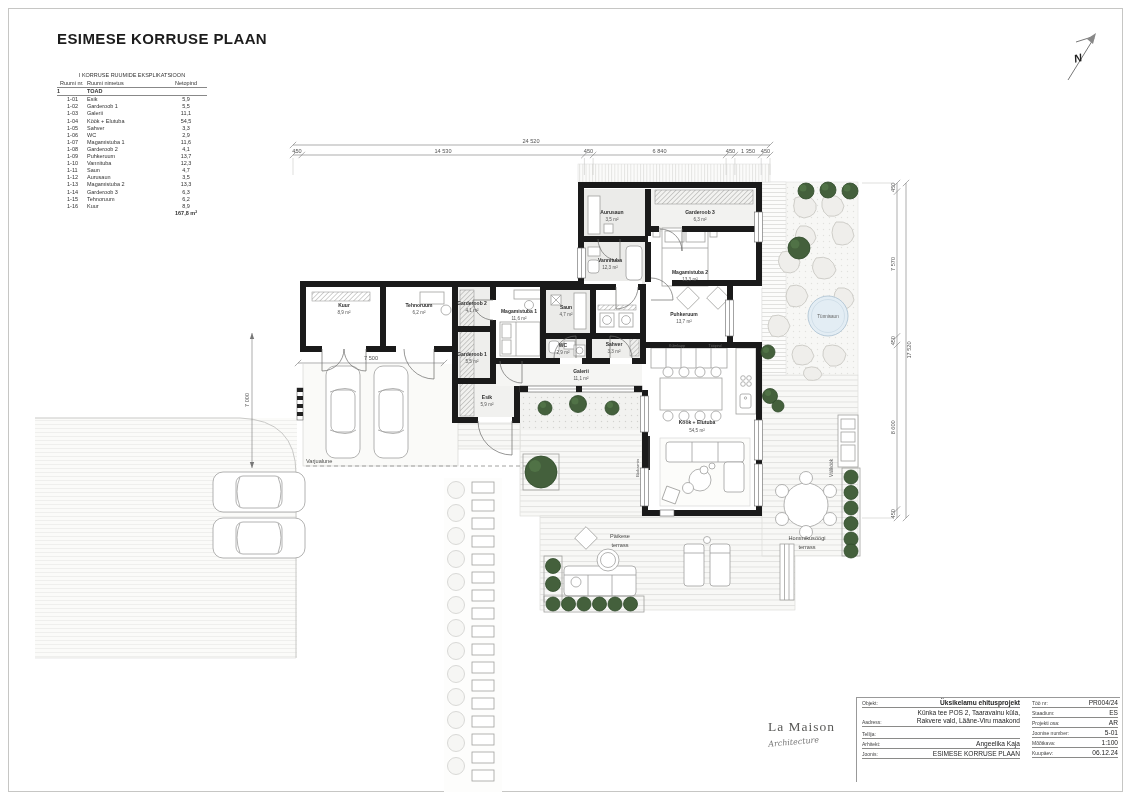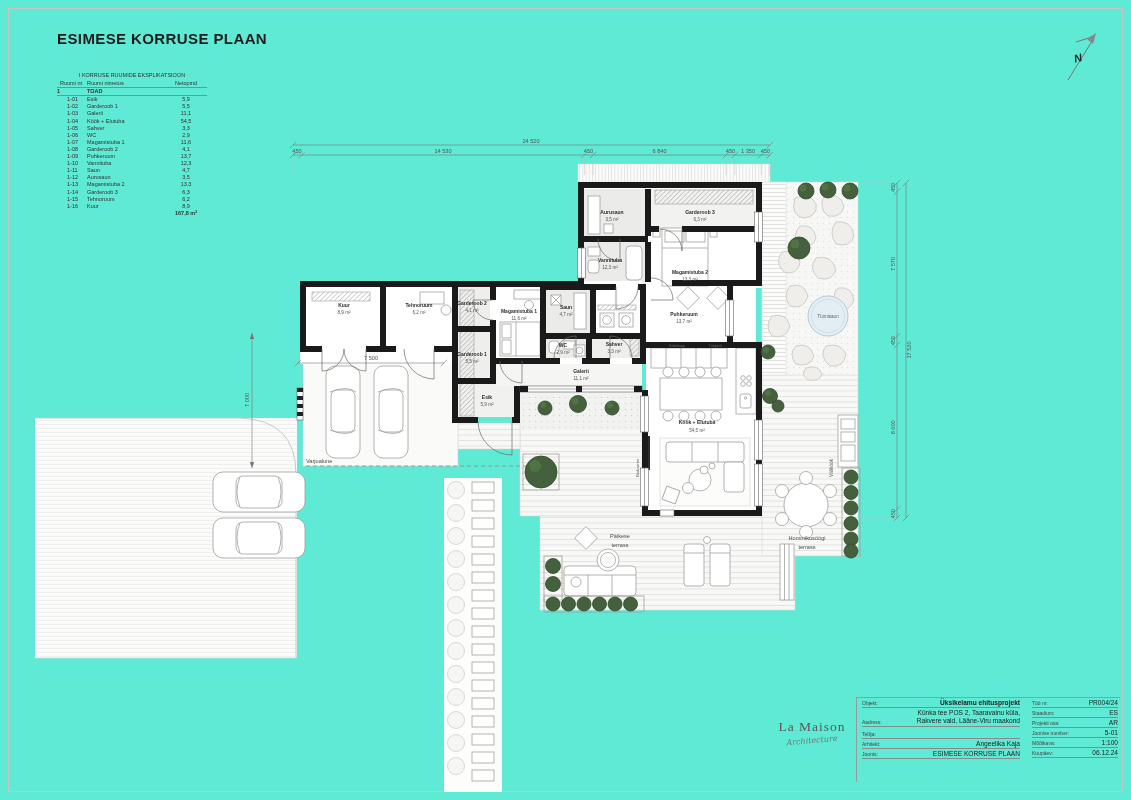--- a/index.html
+++ b/index.html
@@ -1,16 +1,16 @@
 <!DOCTYPE html>
 <html><head>
 <meta charset="utf-8">
 <style>
   html,body{margin:0;padding:0;background:#e8e8e8;}
-  #sheet{position:relative;width:1131px;height:800px;background:#5eead4;overflow:hidden;
+  #sheet{position:relative;width:1131px;height:800px;background:#ffffff;overflow:hidden;
          font-family:"Liberation Sans",sans-serif;}
   #frame{position:absolute;left:8px;top:8px;right:8px;bottom:8px;border:1px solid #c6c6c4;pointer-events:none;}
   
   #main-title{position:absolute;left:57px;top:30px;font-size:15px;font-weight:bold;color:#1c1c1c;letter-spacing:.4px;}
   
   #sched{position:absolute;left:57px;top:72px;width:150px;font-size:5.5px;color:#333;line-height:7.1px;}
   #sched .ttl{text-align:center;margin-bottom:1px;}
   #sched .hdr{display:flex;border-bottom:.5px solid #888;}
   #sched .grp{display:flex;font-weight:bold;border-bottom:.5px solid #888;}
   #sched .row{display:flex;}
@@ -35,21 +35,21 @@
   .door{stroke:#6a6a68;stroke-width:.7;fill:none;}
   .dline{stroke:#6a6a68;stroke-width:.7;}
   .ext{stroke:#bcbcba;stroke-width:.5;}
   .win{fill:#fff;stroke:#666;stroke-width:.6;}
   .stone{fill:#efeeeb;stroke:#cfcec9;stroke-width:1;stroke-linejoin:round;}
   .bush{fill:#44603c;stroke:#2f4a29;stroke-width:.8;}
   .bushh{fill:#567a4a;opacity:.7;}
   .shrub{fill:#f6f6f4;stroke:#cfcfcd;stroke-width:.8;}
   
   #tblock{position:absolute;left:768px;top:697px;width:352px;height:85px;display:flex;color:#333;}
-  #tb-logo{width:88px;text-align:center;padding-top:22px;box-sizing:border-box;}
+  #tb-logo{width:88px;padding-top:22px;box-sizing:border-box;}
   #tb-logo .l1{font-family:"Liberation Serif",serif;font-size:13.5px;letter-spacing:1px;color:#5a5a58;}
   #tb-logo .l2{font-family:"DejaVu Serif",serif;font-style:italic;font-size:8px;color:#777;transform:rotate(-5deg);margin-top:1px;}
   #tb-main{flex:1;border-left:1px solid #999;border-top:1px solid #999;padding:1px 4px 0 5px;}
   #tb-meta{width:96px;border-top:1px solid #999;padding:1px 2px 0 8px;box-sizing:border-box;}
   .tbrow{display:flex;align-items:flex-end;border-bottom:.6px solid #8a8a88;margin-bottom:1px;}
   .tbrow .lab{font-size:5px;color:#444;white-space:nowrap;padding-bottom:1px;}
   .tbrow .val{flex:1;text-align:right;font-size:6.6px;color:#1e1e1e;padding-bottom:1px;}
   .tbrow .val.b{font-weight:bold;}
   .tbrow.h2 .val{line-height:8px;}
 </style>

